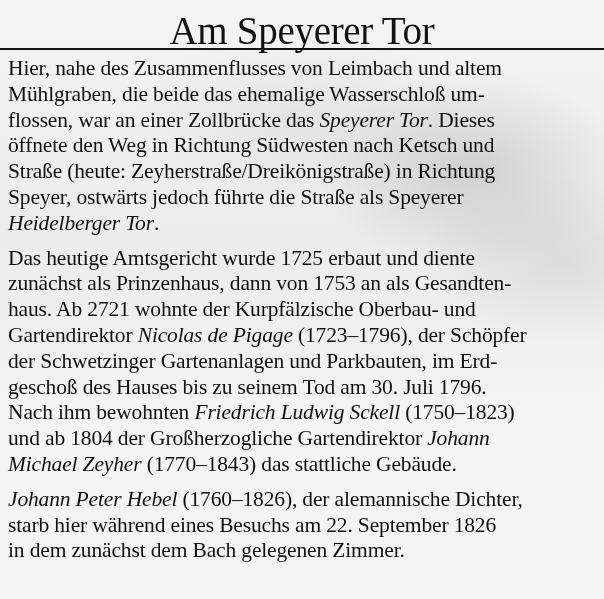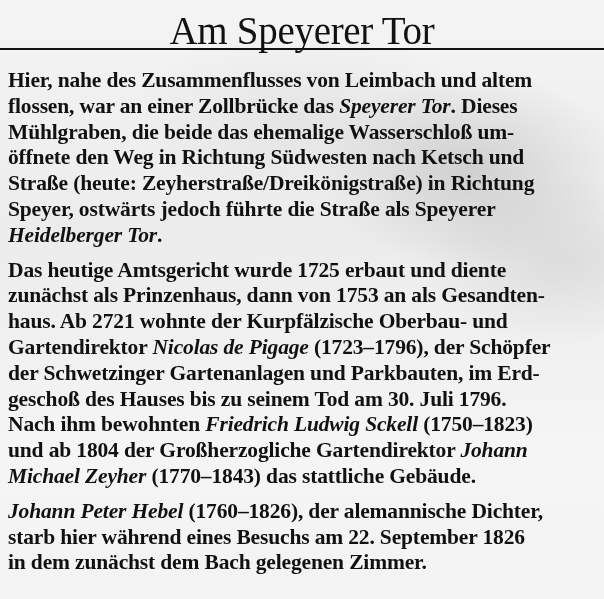--- a/index.html
+++ b/index.html
@@ -24,41 +24,40 @@
       text-align: center;
       font-size: 39px; line-height: 44px;
       letter-spacing: -0.3px;
       padding-top: 9px;
     }
     .rule {
       position: absolute; left: 0; right: 0; top: 48px;
       height: 2px; background: #111;
     }
     .body {
-      position: absolute; left: 8px; right: 4px; top: 68px;
+      position: absolute; left: 8px; right: 4px; top: 56px;
       font-size: 21.5px; line-height: 25.8px;
       letter-spacing: -0.15px;
-      font-weight: bold;
     }
     .para { margin: 0 0 9px 0; }
     .line { display: block; white-space: nowrap; }
     em { font-style: italic; }
   </style>
 </head>
 <body>
 
 <div class="bg"></div>
 <div class="sign">
   <div class="title">Am Speyerer Tor</div>
   <div class="rule"></div>
   <div class="body">
     <p class="para">
         <span class="line"><span>Hier, nahe des Zusammenflusses von Leimbach und altem</span></span>
+        <span class="line"><span>Mühlgraben, die beide das ehemalige Wasserschloß um-</span></span>
         <span class="line"><span>flossen, war an einer Zollbrücke das </span><em>Speyerer Tor</em><span>. Dieses</span></span>
-        <span class="line"><span>Mühlgraben, die beide das ehemalige Wasserschloß um-</span></span>
         <span class="line"><span>öffnete den Weg in Richtung Südwesten nach Ketsch und</span></span>
         <span class="line"><span>Straße (heute: Zeyherstraße/Dreikönigstraße) in Richtung</span></span>
         <span class="line"><span>Speyer, ostwärts jedoch führte die Straße als Speyerer</span></span>
         <span class="line"><em>Heidelberger Tor</em><span>.</span></span>
       </p>
     <p class="para">
         <span class="line"><span>Das heutige Amtsgericht wurde 1725 erbaut und diente</span></span>
         <span class="line"><span>zunächst als Prinzenhaus, dann von 1753 an als Gesandten-</span></span>
         <span class="line"><span>haus. Ab 2721 wohnte der Kurpfälzische Oberbau- und</span></span>
         <span class="line"><span>Gartendirektor </span><em>Nicolas de Pigage</em><span> (1723–1796), der Schöpfer</span></span>

